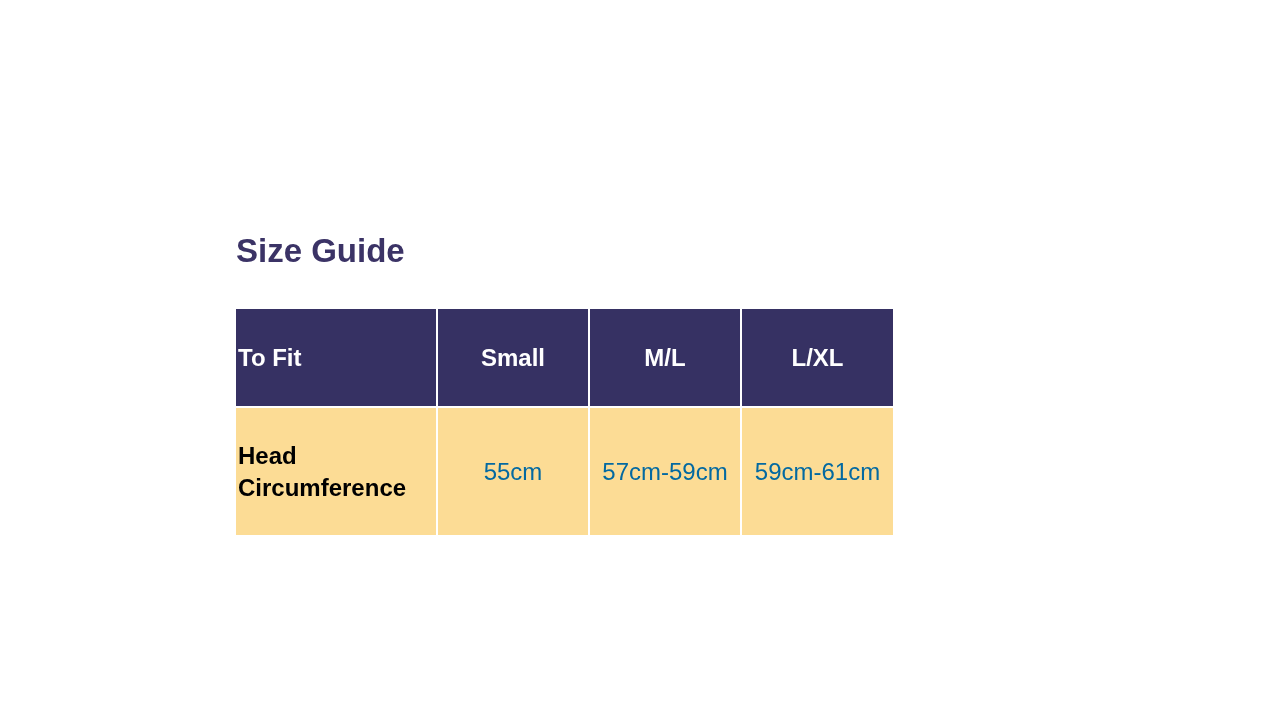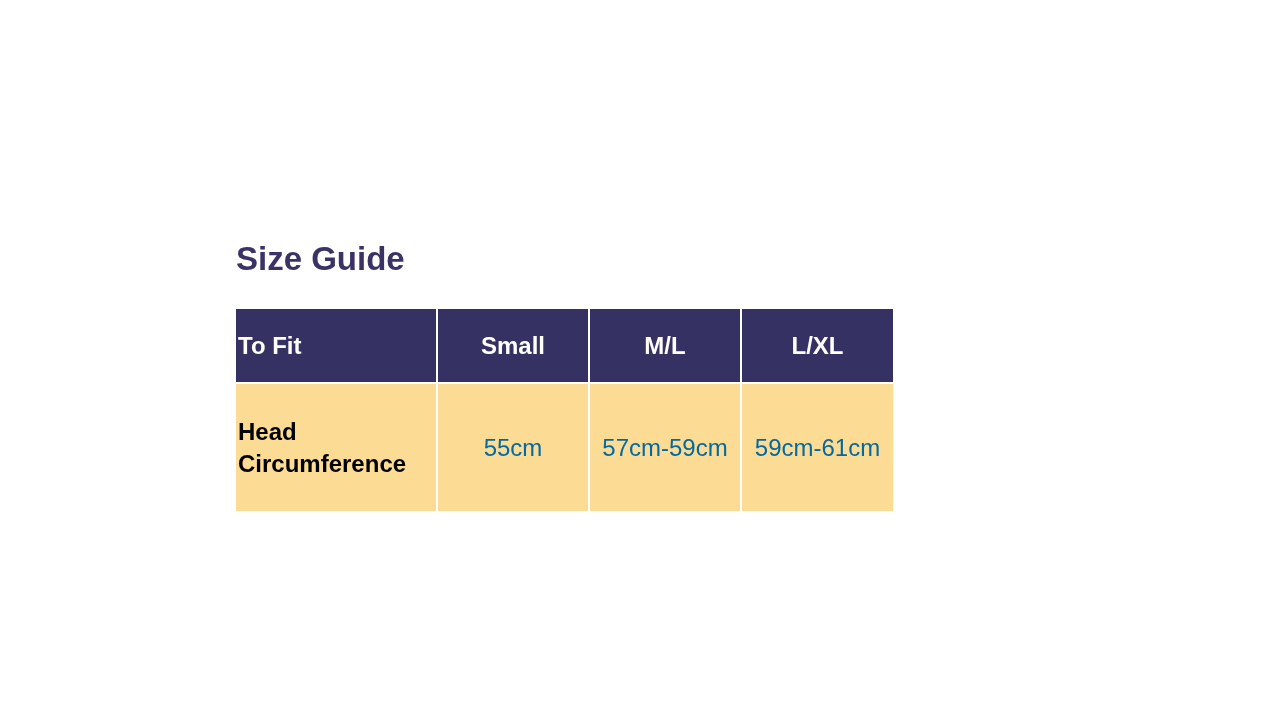--- a/index.html
+++ b/index.html
@@ -11,21 +11,21 @@
   .canvas {
     position: relative;
     width: 1280px;
     height: 720px;
     background: #ffffff;
     overflow: hidden;
   }
   .title {
     position: absolute;
     left: 236px;
-    top: 240px;
+    top: 232px;
     margin: 0;
     font-size: 33px;
     line-height: 38px;
     font-weight: 700;
     color: #3B3366;
     letter-spacing: 0px;
   }
   table.size-table {
     position: absolute;
     left: 236px;
@@ -40,21 +40,21 @@
   table.size-table col.c-lxl   { width: 152px; }
 
   table.size-table th {
     background: #363163;
     color: #ffffff;
     font-size: 24px;
     font-weight: 700;
     height: 73px;
     text-align: center;
     vertical-align: middle;
-    padding: 0;
+    padding: 12px;
   }
   table.size-table th.col-label {
     text-align: left;
     padding-left: 2px;
   }
   table.size-table td {
     background: #FCDC95;
     color: #0369a1;
     font-size: 24px;
     font-weight: 400;

